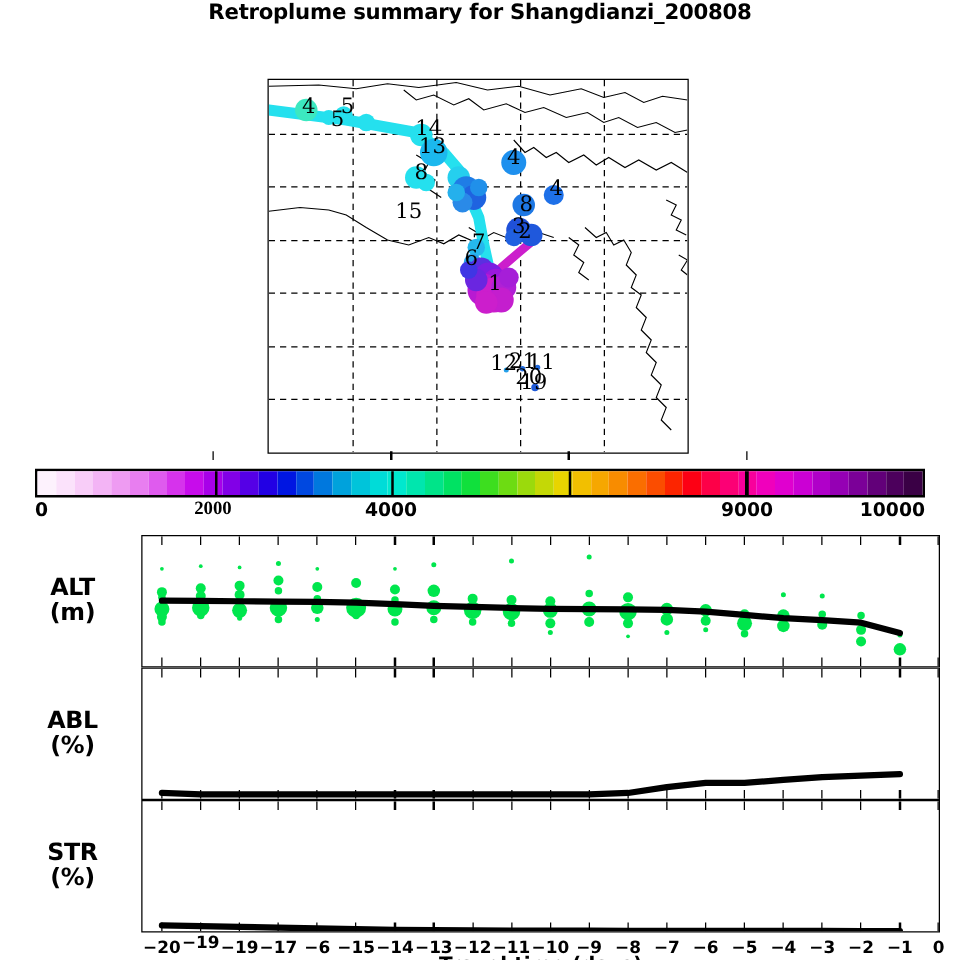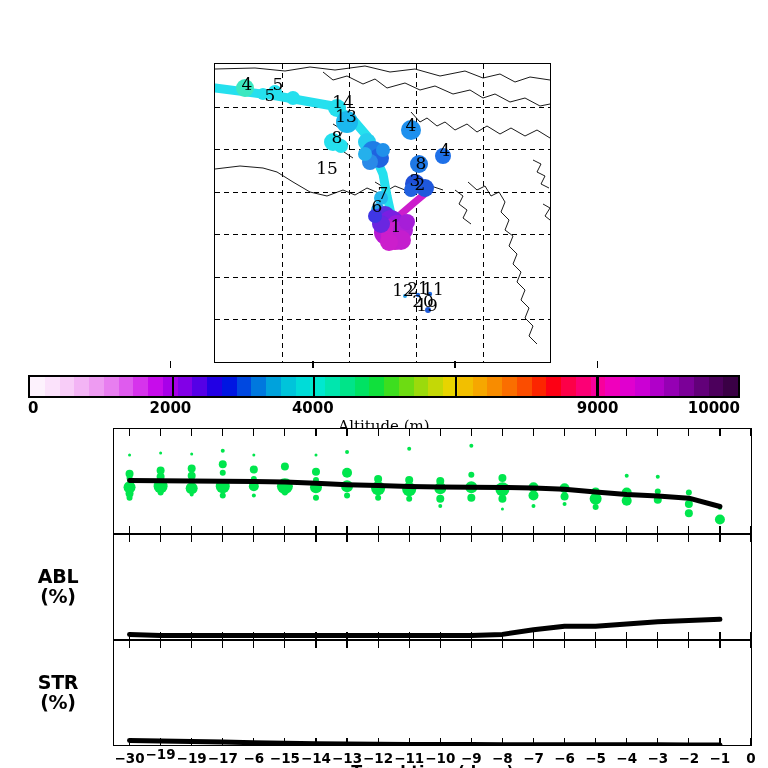--- a/index.html
+++ b/index.html
@@ -43,20 +43,21 @@
   .xtick.top{top:0;bottom:auto;}
   .xlab{position:absolute;font-size:13.5px;transform:translateX(-50%);
         white-space:nowrap;font-weight:bold;}
   #x-axis-title{position:absolute;left:113px;width:639px;text-align:center;
                 top:338px;font-size:16px;font-weight:bold;}
 </style>
 </head>
 <body>
 
 <div id="title-block" class="abs">
+  <div class="t-main">Retroplume summary for Shangdianzi_200808</div>
 </div>
 
 <div id="map-panel" class="abs">
   <svg id="map-svg" width="335" height="298" viewBox="0 0 335 298">
     <g id="map-grid" stroke="#000" stroke-width="1" stroke-dasharray="5,4" fill="none">
         <path d="M67.5,0 L67.5,298"></path>
         <path d="M134.5,0 L134.5,298"></path>
         <path d="M201.5,0 L201.5,298"></path>
         <path d="M268.5,0 L268.5,298"></path>
         <path d="M0,43.5 L335,43.5"></path>
@@ -208,31 +209,34 @@
       <div class="cb-cell" style="background: rgb(98, 0, 121);"></div>
       <div class="cb-cell" style="background: rgb(76, 0, 92);"></div>
       <div class="cb-cell" style="background: rgb(58, 0, 69);"></div>
       <div class="cb-div" style="left: 20%;"></div>
       <div class="cb-div" style="left: 40%;"></div>
       <div class="cb-div" style="left: 60%;"></div>
       <div class="cb-div" style="left: 80%;"></div>
     </div>
   <div id="cb-labels">
       <span style="left: 0px; transform: none;">0</span>
-      <span style="left: 20%;">2000</span>
+      <span style="left: 20%; font-family: Liberation Serif, serif;">2000</span>
       <span style="left: 40%;">4000</span>
       <span style="left: 60%; margin-top: 48px;">6000</span>
       <span style="left: 80%;">9000</span>
       <span style="left: auto; right: 0px; transform: none;">10000</span>
     </div>
-  <div id="cb-title">Altitude (m)</div>
 </div>
 
 <div id="ts-block" class="abs">
 
+  <div class="rowlabel" style="left:8px;top:36px;width:100px;">
+    <div>ALT</div>
+    <div>(m)</div>
+  </div>
   <div class="rowlabel" style="left:8px;top:142px;width:100px;">
     <div>ABL</div>
     <div>(%)</div>
   </div>
   <div class="rowlabel" style="left:8px;top:248px;width:100px;">
     <div>STR</div>
     <div>(%)</div>
   </div>
 
   <div class="panel" id="panel-alt">
@@ -461,21 +465,21 @@
       <div class="xtick top" style="left: 605.327px;"></div>
       <div class="xtick" style="left: 605.327px;"></div>
       <div class="xtick top" style="left: 636.4px;"></div>
       <div class="xtick" style="left: 636.4px;"></div>
       <svg width="637" height="104" style="position: absolute; left: 0px; top: 0px;">
         <polyline points="15.536585365853659,99.37777777777778 46.609756097560975,99.95555555555555 77.6829268292683,100.53333333333333 108.75609756097562,101.11111111111111 139.82926829268294,101.68888888888888 170.90243902439025,102.26666666666667 201.97560975609755,102.84444444444445 233.04878048780486,103.07555555555555 264.1219512195122,103.30666666666667 295.1951219512195,103.42222222222222 326.2682926829268,103.53777777777778 357.3414634146342,103.53777777777778 388.4146341463414,103.65333333333334 419.4878048780488,103.65333333333334 450.5609756097561,103.65333333333334 481.6341463414634,103.7688888888889 512.7073170731708,103.7688888888889 543.780487804878,103.7688888888889 574.8536585365854,103.88444444444444 605.9268292682926,103.88444444444444" fill="none" stroke="#000000" stroke-width="5" stroke-linejoin="round" stroke-linecap="round"></polyline>
       </svg>
     </div>
 
   <div id="x-axis-labels">
-      <div class="xlab" style="left: 129.537px; top: 326px;">−30</div>
+      <div class="xlab" style="left: 129.537px; top: 326px;">−20</div>
       <div class="xlab" style="left: 160.61px; top: 322px;">−19</div>
       <div class="xlab" style="left: 191.683px; top: 326px;">−19</div>
       <div class="xlab" style="left: 222.756px; top: 326px;">−17</div>
       <div class="xlab" style="left: 253.829px; top: 326px;">−6</div>
       <div class="xlab" style="left: 284.902px; top: 326px;">−15</div>
       <div class="xlab" style="left: 315.976px; top: 326px;">−14</div>
       <div class="xlab" style="left: 347.049px; top: 326px;">−13</div>
       <div class="xlab" style="left: 378.122px; top: 326px;">−12</div>
       <div class="xlab" style="left: 409.195px; top: 326px;">−11</div>
       <div class="xlab" style="left: 440.268px; top: 326px;">−10</div>

